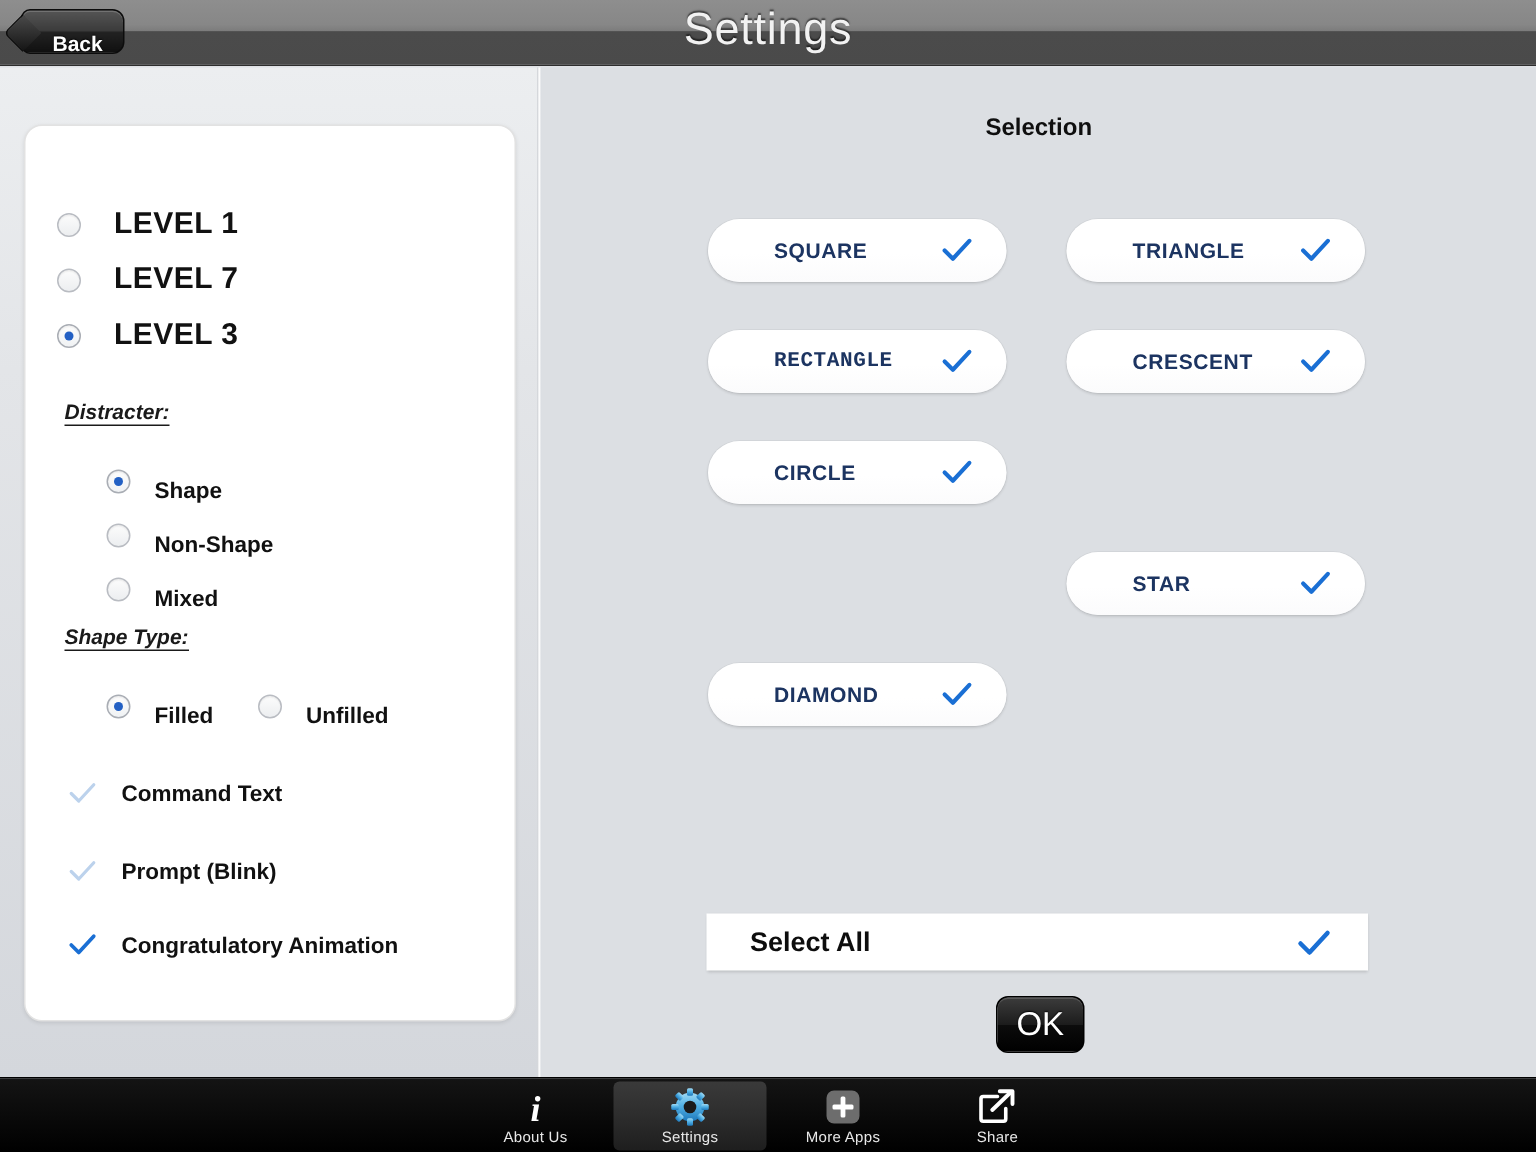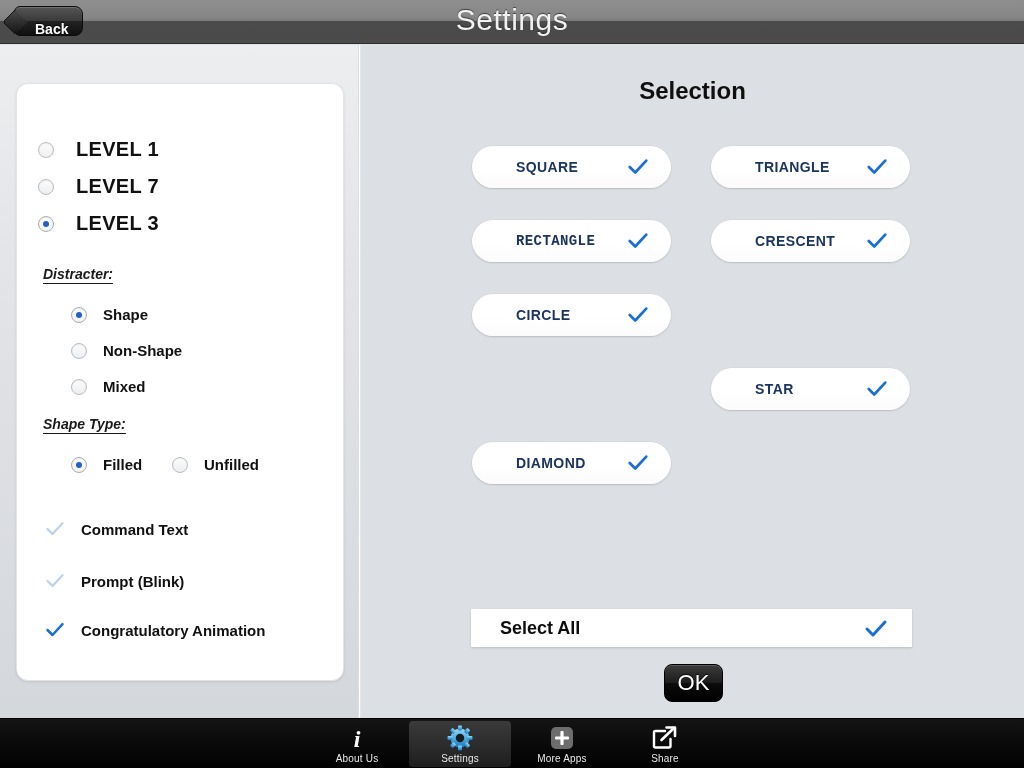--- a/index.html
+++ b/index.html
@@ -95,33 +95,34 @@
     font-size: 14px; font-style: italic; font-weight: bold;
     color: #1a1a1a;
     border-bottom: 1px solid #1a1a1a;
     padding-bottom: 1px;
   }
 
   .opt-row { position: absolute; display: flex; align-items: center; }
   .opt-label {
     font-size: 15px; font-weight: bold; color: #111;
     margin-left: 16px;
+    margin-top: 13px;
   }
 
   .check-row { position: absolute; display: flex; align-items: center; }
   .check-label {
     font-size: 15px; font-weight: bold; color: #111;
     margin-left: 16px;
   }
   .tick { width: 20px; height: 20px; flex: 0 0 auto; }
 
   
   #selection-title {
     position: absolute; left: 0; top: 32px; width: 663px;
-    text-align: center; font-size: 24px; font-weight: bold; color: #0f0f0f;
+    text-align: center; font-size: 16px; font-weight: bold; color: #0f0f0f;
   }
 
   .shape-btn {
     position: absolute;
     height: 42px; width: 199px;
     background: linear-gradient(to bottom, #ffffff 0%, #ffffff 55%, #fbfbfc 100%);
     border-radius: 21px;
     box-shadow: 0 1px 2px rgba(0,0,0,.14), 0 0 0 .5px rgba(0,0,0,.04);
     display: flex; align-items: center;
   }

